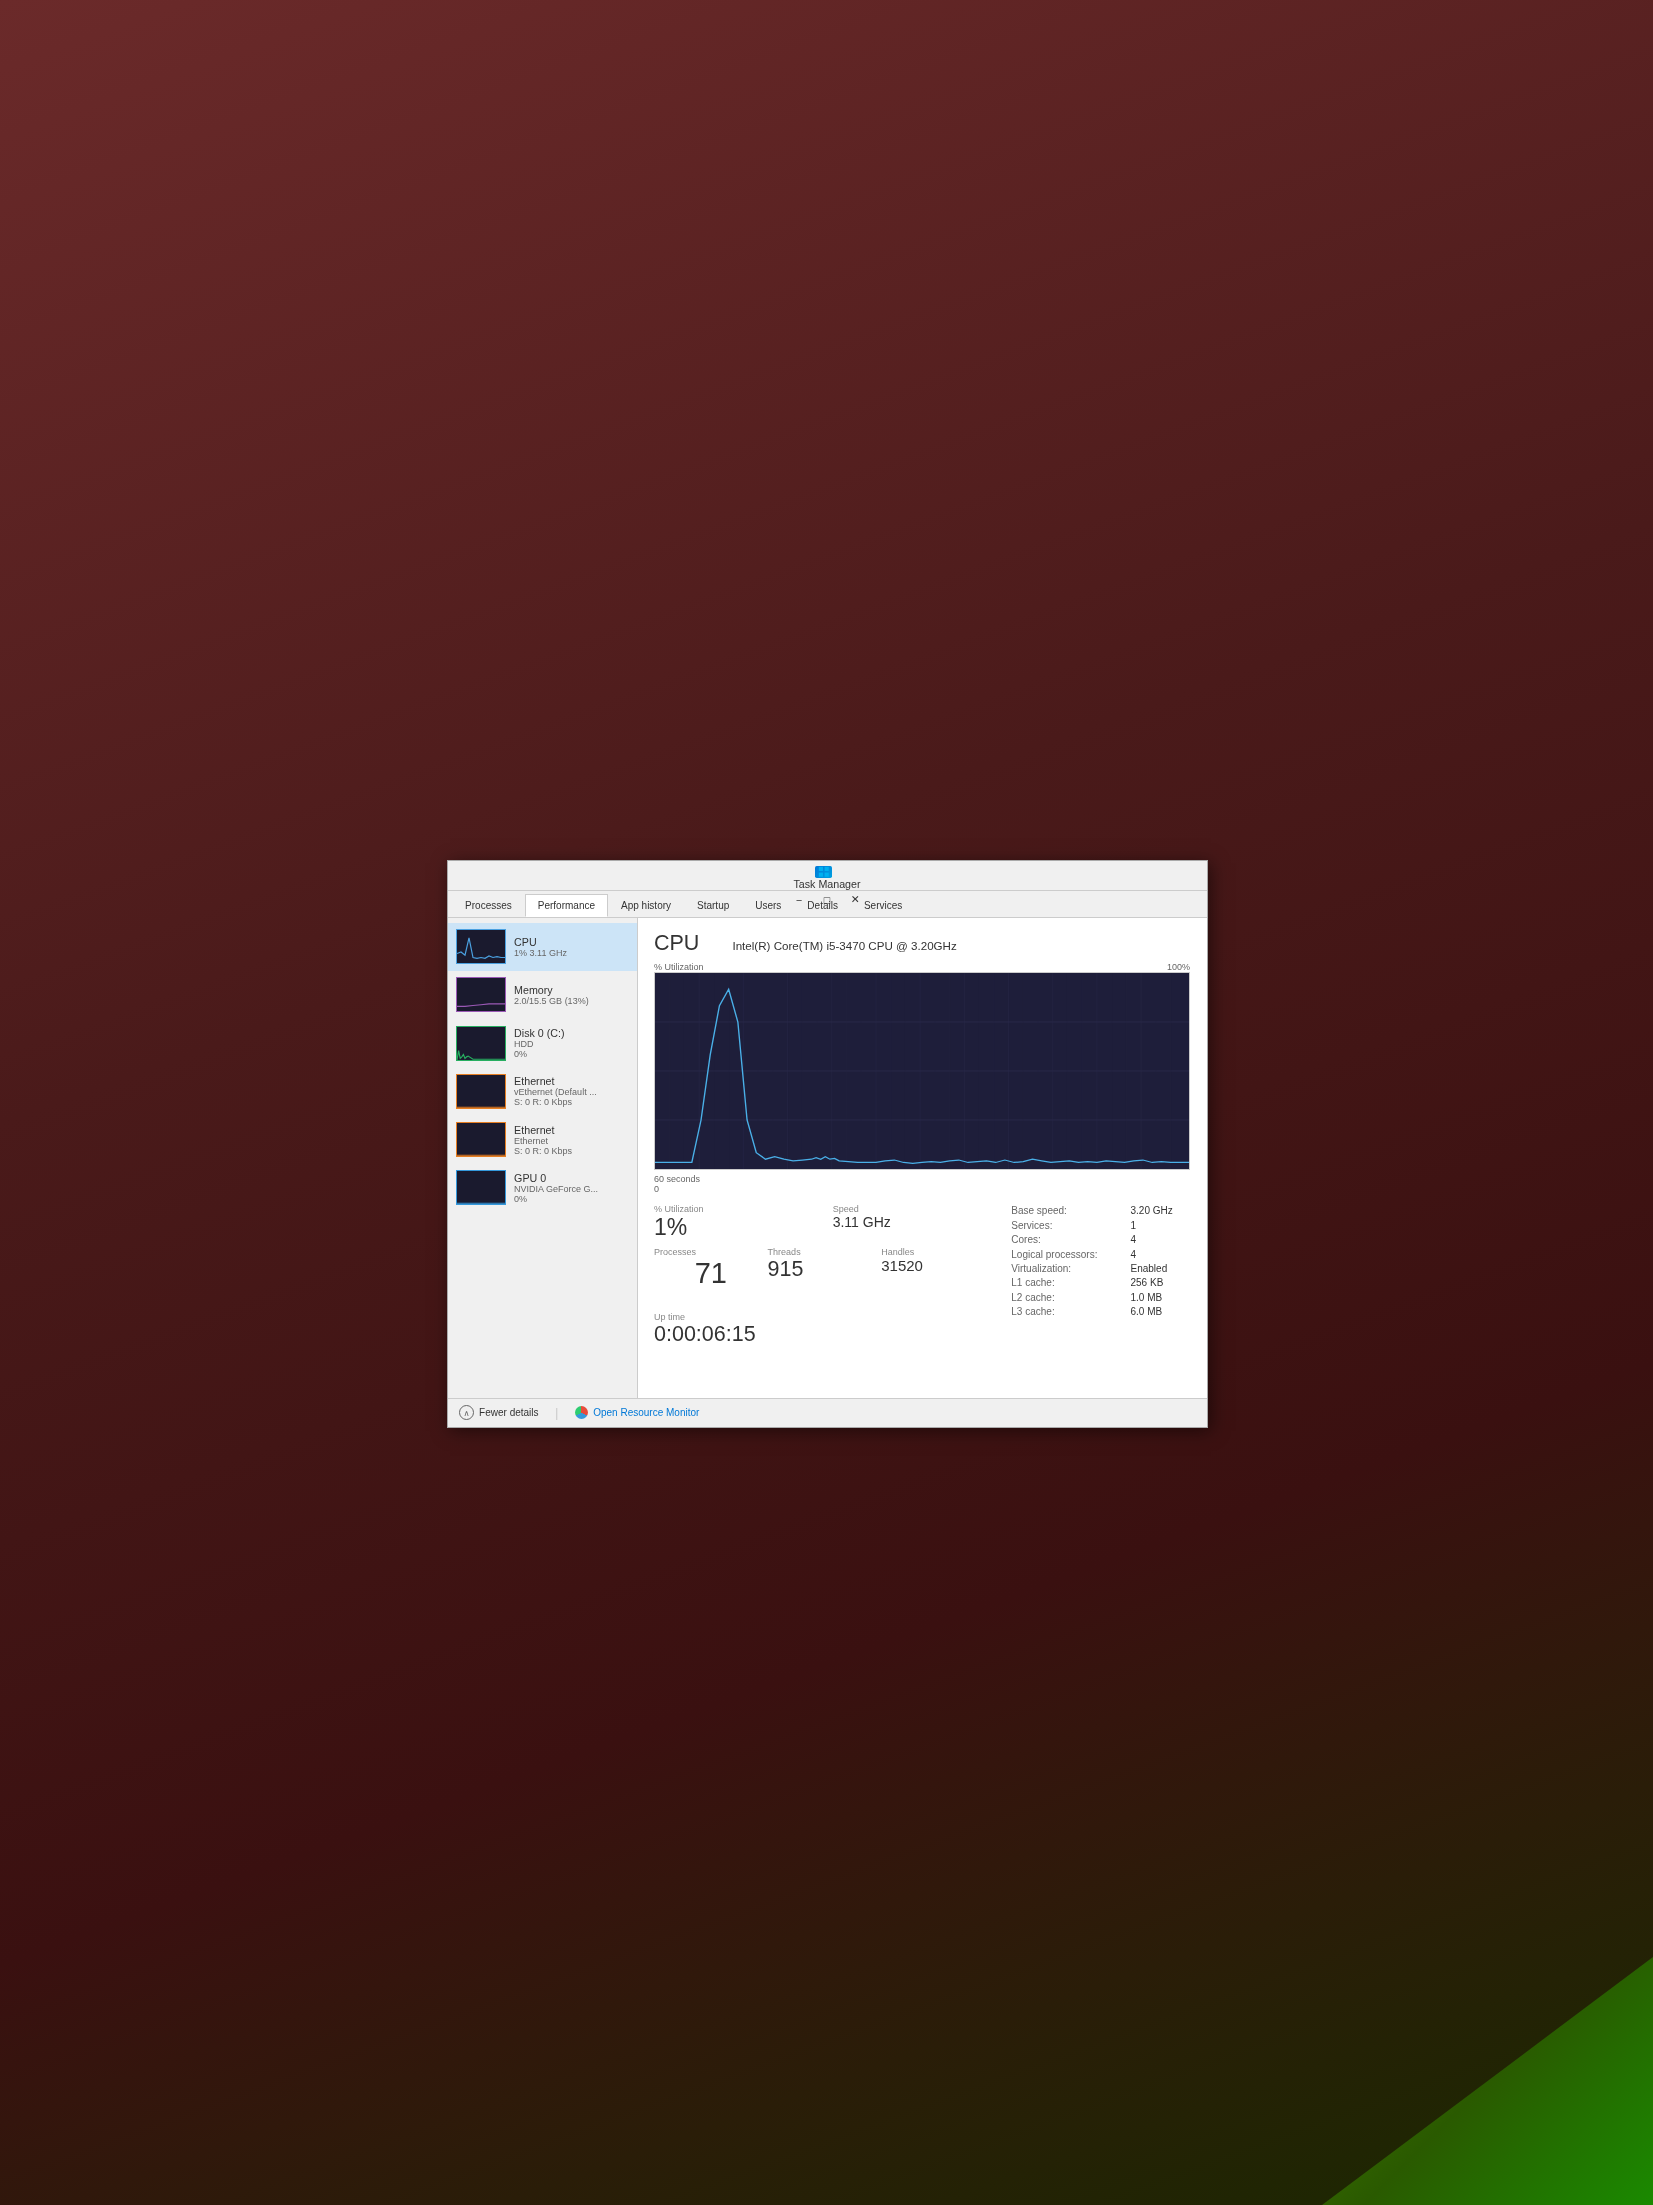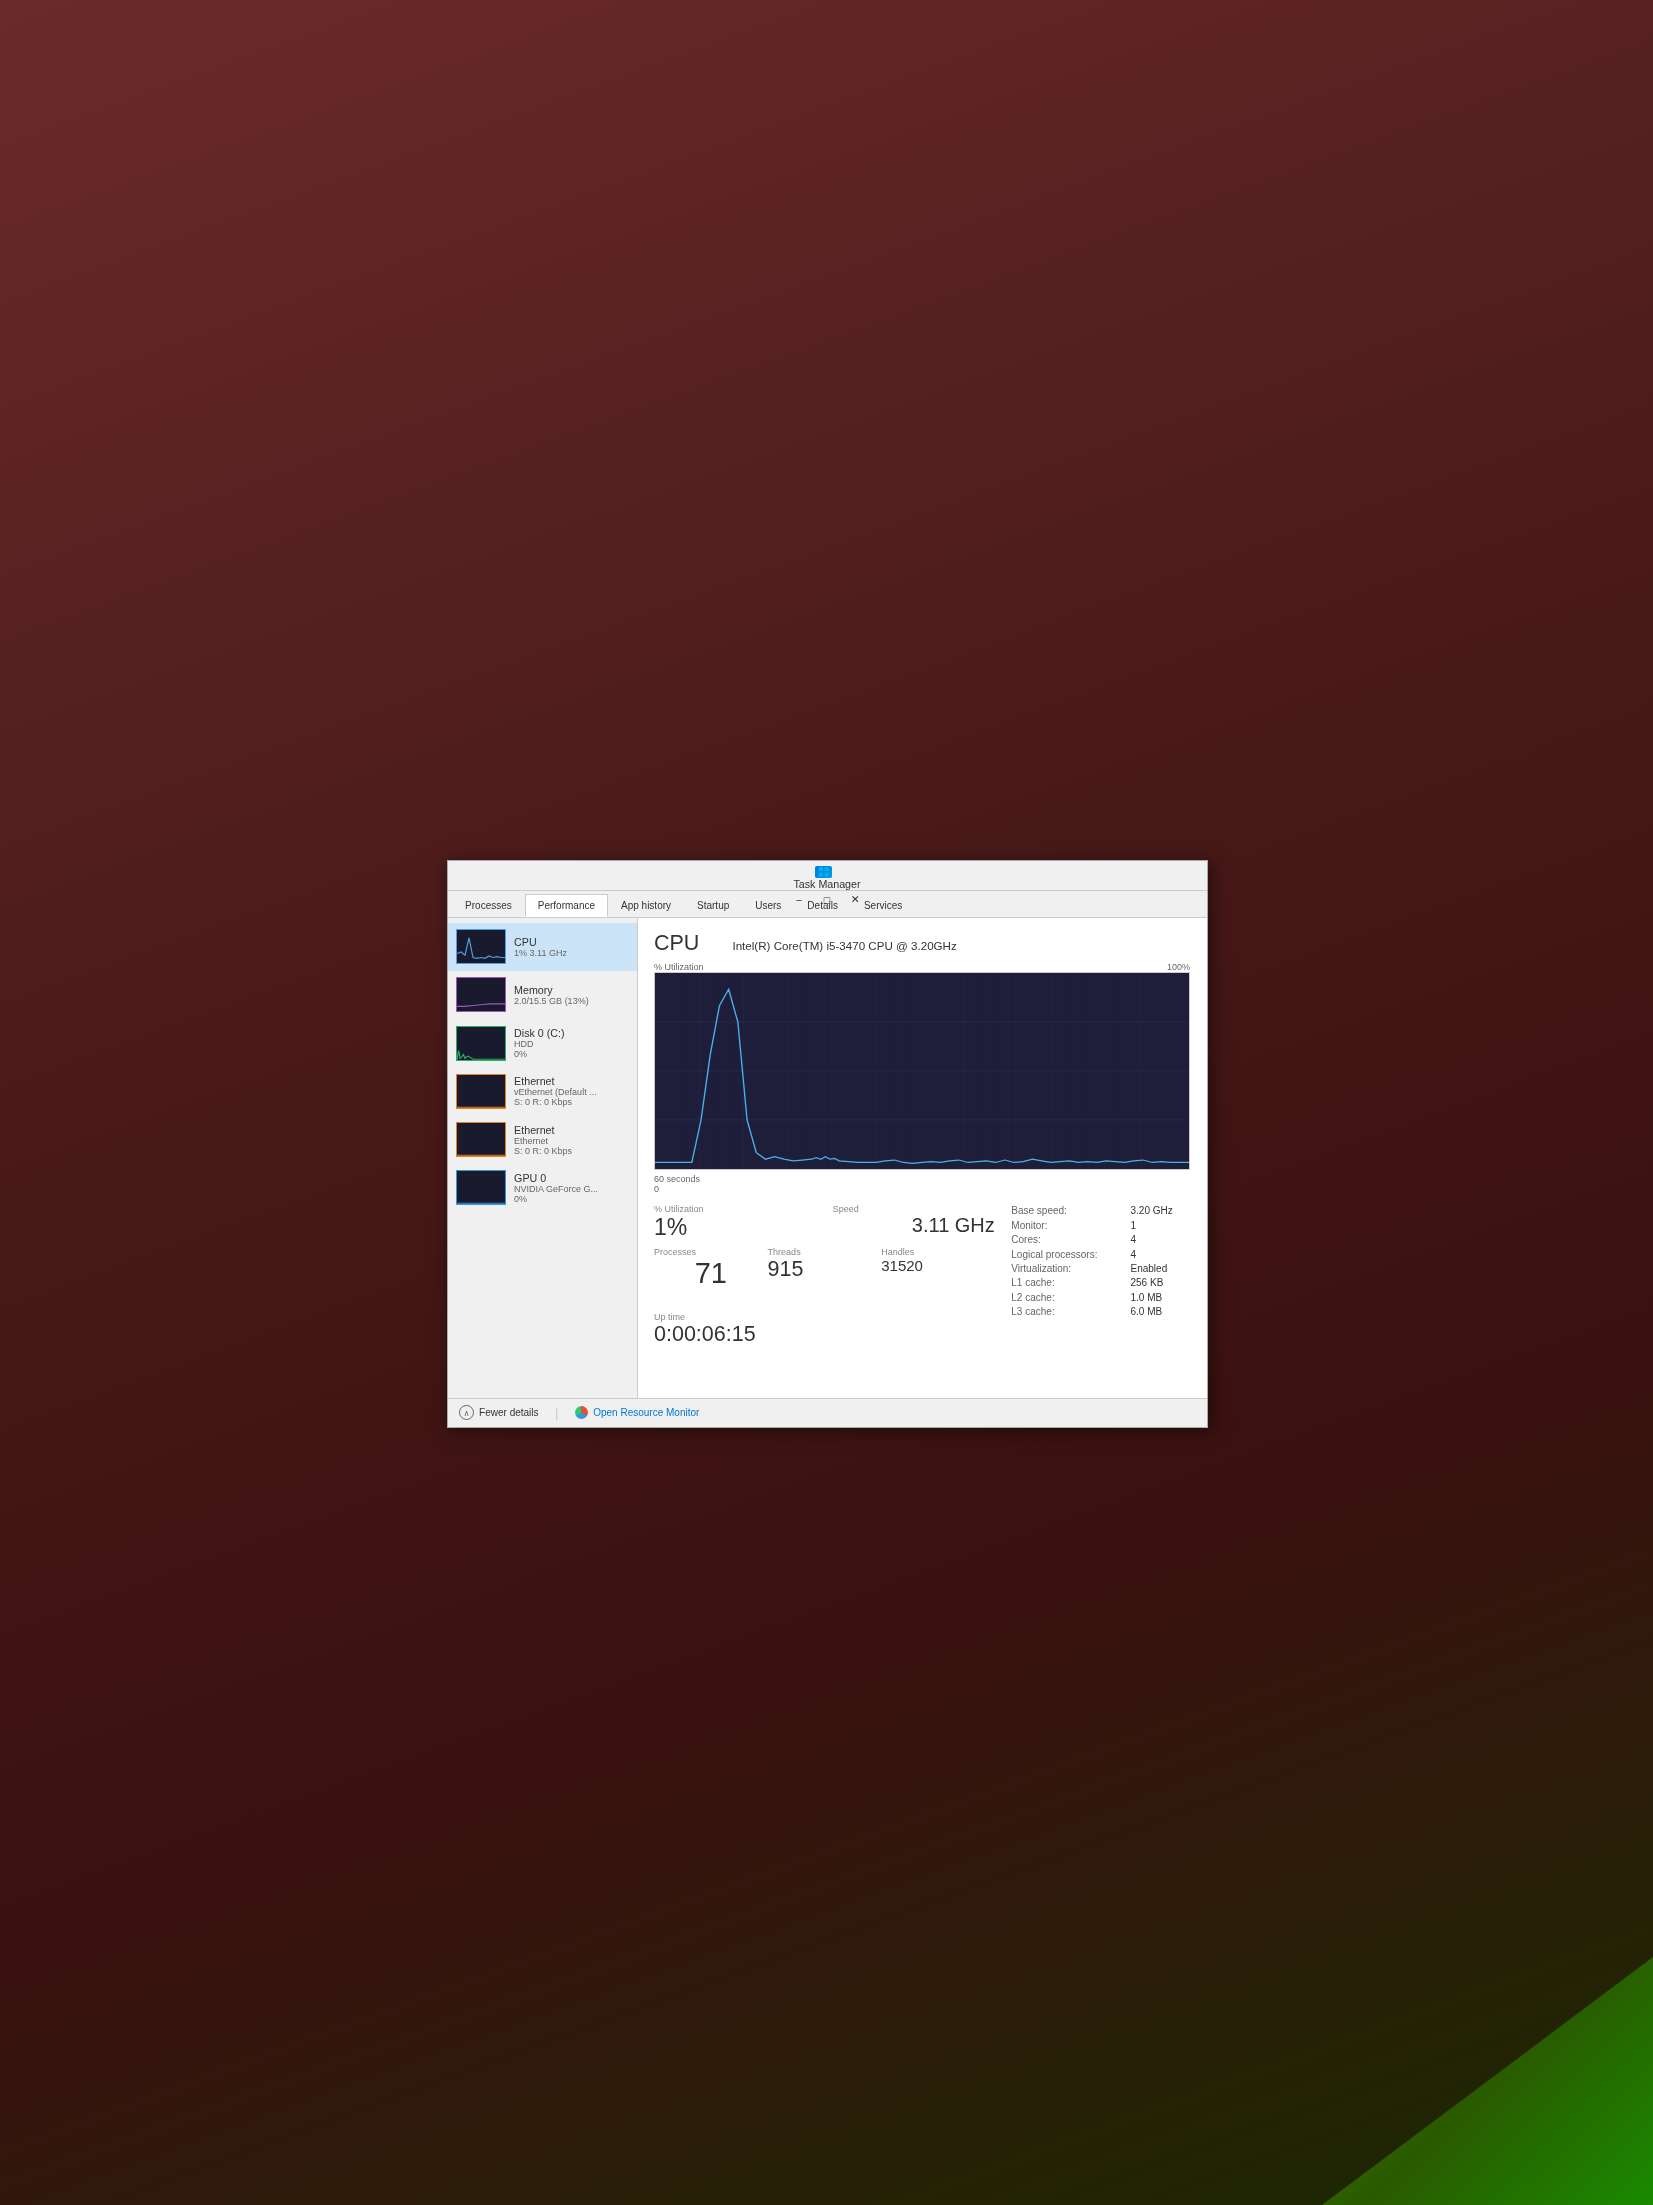--- a/index.html
+++ b/index.html
@@ -218,22 +218,21 @@
     .stat-label {
       font-size: 9px;
       color: #888;
     }
     .stat-value {
       font-size: 23px;
       font-weight: 300;
       color: #333;
     }
     .stat-value.medium {
-      font-size: 20px;
-      text-align: right;
+      font-size: 14px;
     }
     .right-stats {
       margin-left: auto;
       min-width: 182px;
     }
     .right-stats table {
       border-collapse: collapse;
       width: 100%;
     }
     .right-stats td {
@@ -516,21 +515,21 @@
         </div>
 
         <div class="right-stats">
           <table>
             <tbody>
                 <tr>
               <td>Base speed:</td>
               <td>3.20 GHz</td>
             </tr>
             <tr>
-              <td>Monitor:</td>
+              <td>Services:</td>
               <td>1</td>
             </tr>
             <tr>
               <td>Cores:</td>
               <td>4</td>
             </tr>
             <tr>
               <td>Logical processors:</td>
               <td>4</td>
             </tr>

